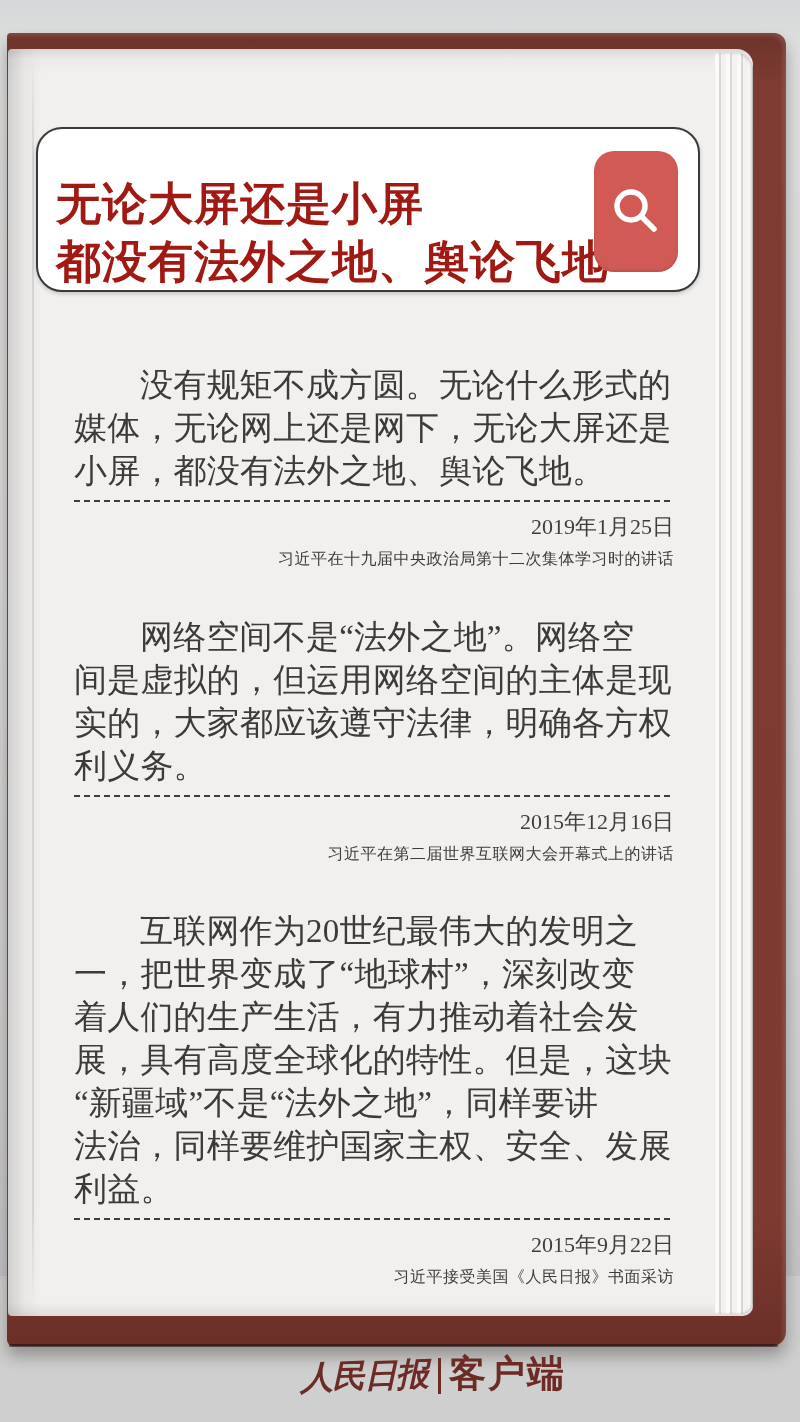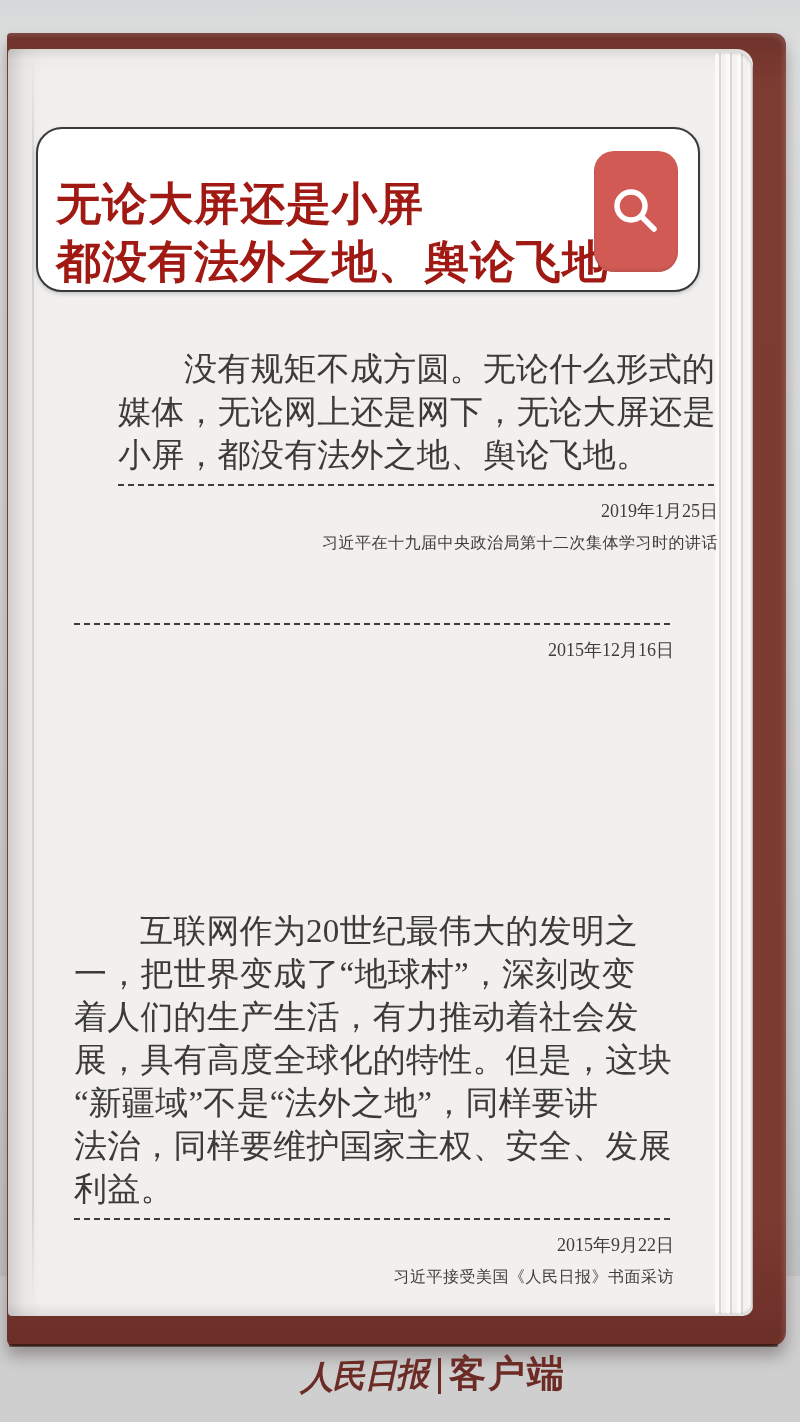--- a/index.html
+++ b/index.html
@@ -60,31 +60,31 @@
   }
   .search-button{
     position:absolute;right:20px;top:22px;width:84px;height:121px;
     background:#d15b54;border-radius:20px;border:none;
     display:flex;align-items:center;justify-content:center;
     box-shadow:inset 0 -2px 3px rgba(0,0,0,0.10);
     cursor:pointer;
   }
   
   .quote-block{position:absolute;left:74px;width:600px;}
-  .q1{top:348px;margin-left:44px;} .q2{top:616px;} .q3{top:910px;}
+  .q1{top:364px;} .q2{top:616px;} .q3{top:910px;}
   .quote-text{
     margin:0;font-size:33px;line-height:43px;color:#3c3b39;
     white-space:pre-line;text-indent:66px;letter-spacing:0.2px;
   }
   .quote-sep{
     margin-top:7px;height:2px;
     background:repeating-linear-gradient(90deg,#3e3d3b 0px,#3e3d3b 6px,rgba(0,0,0,0) 6px,rgba(0,0,0,0) 10px);
   }
   .quote-date{
-    margin-top:11px;font-size:18px;line-height:28px;color:#3e3d3b;text-align:right;
+    margin-top:11px;font-size:22px;line-height:28px;color:#3e3d3b;text-align:right;
   }
   .quote-source{
     margin-top:5px;font-size:16px;line-height:26px;color:#3e3d3b;text-align:right;letter-spacing:0.5px;
   }
   
   .footer-logo{
     position:absolute;left:0;top:1356px;width:800px;
     display:flex;justify-content:center;align-items:center;
   }
   .footer-inner{
@@ -131,22 +131,27 @@
   <div class="quote-block q1">
     <p class="quote-text">没有规矩不成方圆。无论什么形式的
 媒体，无论网上还是网下，无论大屏还是
 小屏，都没有法外之地、舆论飞地。</p>
     <div class="quote-sep"></div>
     <div class="quote-date">2019年1月25日</div>
     <div class="quote-source">习近平在十九届中央政治局第十二次集体学习时的讲话</div>
   </div>
 
   <div class="quote-block q2">
+    <p class="quote-text">网络空间不是“法外之地”。网络空
+间是虚拟的，但运用网络空间的主体是现
+实的，大家都应该遵守法律，明确各方权
+利义务。</p>
     <div class="quote-sep"></div>
     <div class="quote-date">2015年12月16日</div>
+    <div class="quote-source">习近平在第二届世界互联网大会开幕式上的讲话</div>
   </div>
 
   <div class="quote-block q3">
     <p class="quote-text">互联网作为20世纪最伟大的发明之
 一，把世界变成了“地球村”，深刻改变
 着人们的生产生活，有力推动着社会发
 展，具有高度全球化的特性。但是，这块
 “新疆域”不是“法外之地”，同样要讲
 法治，同样要维护国家主权、安全、发展
 利益。</p>

